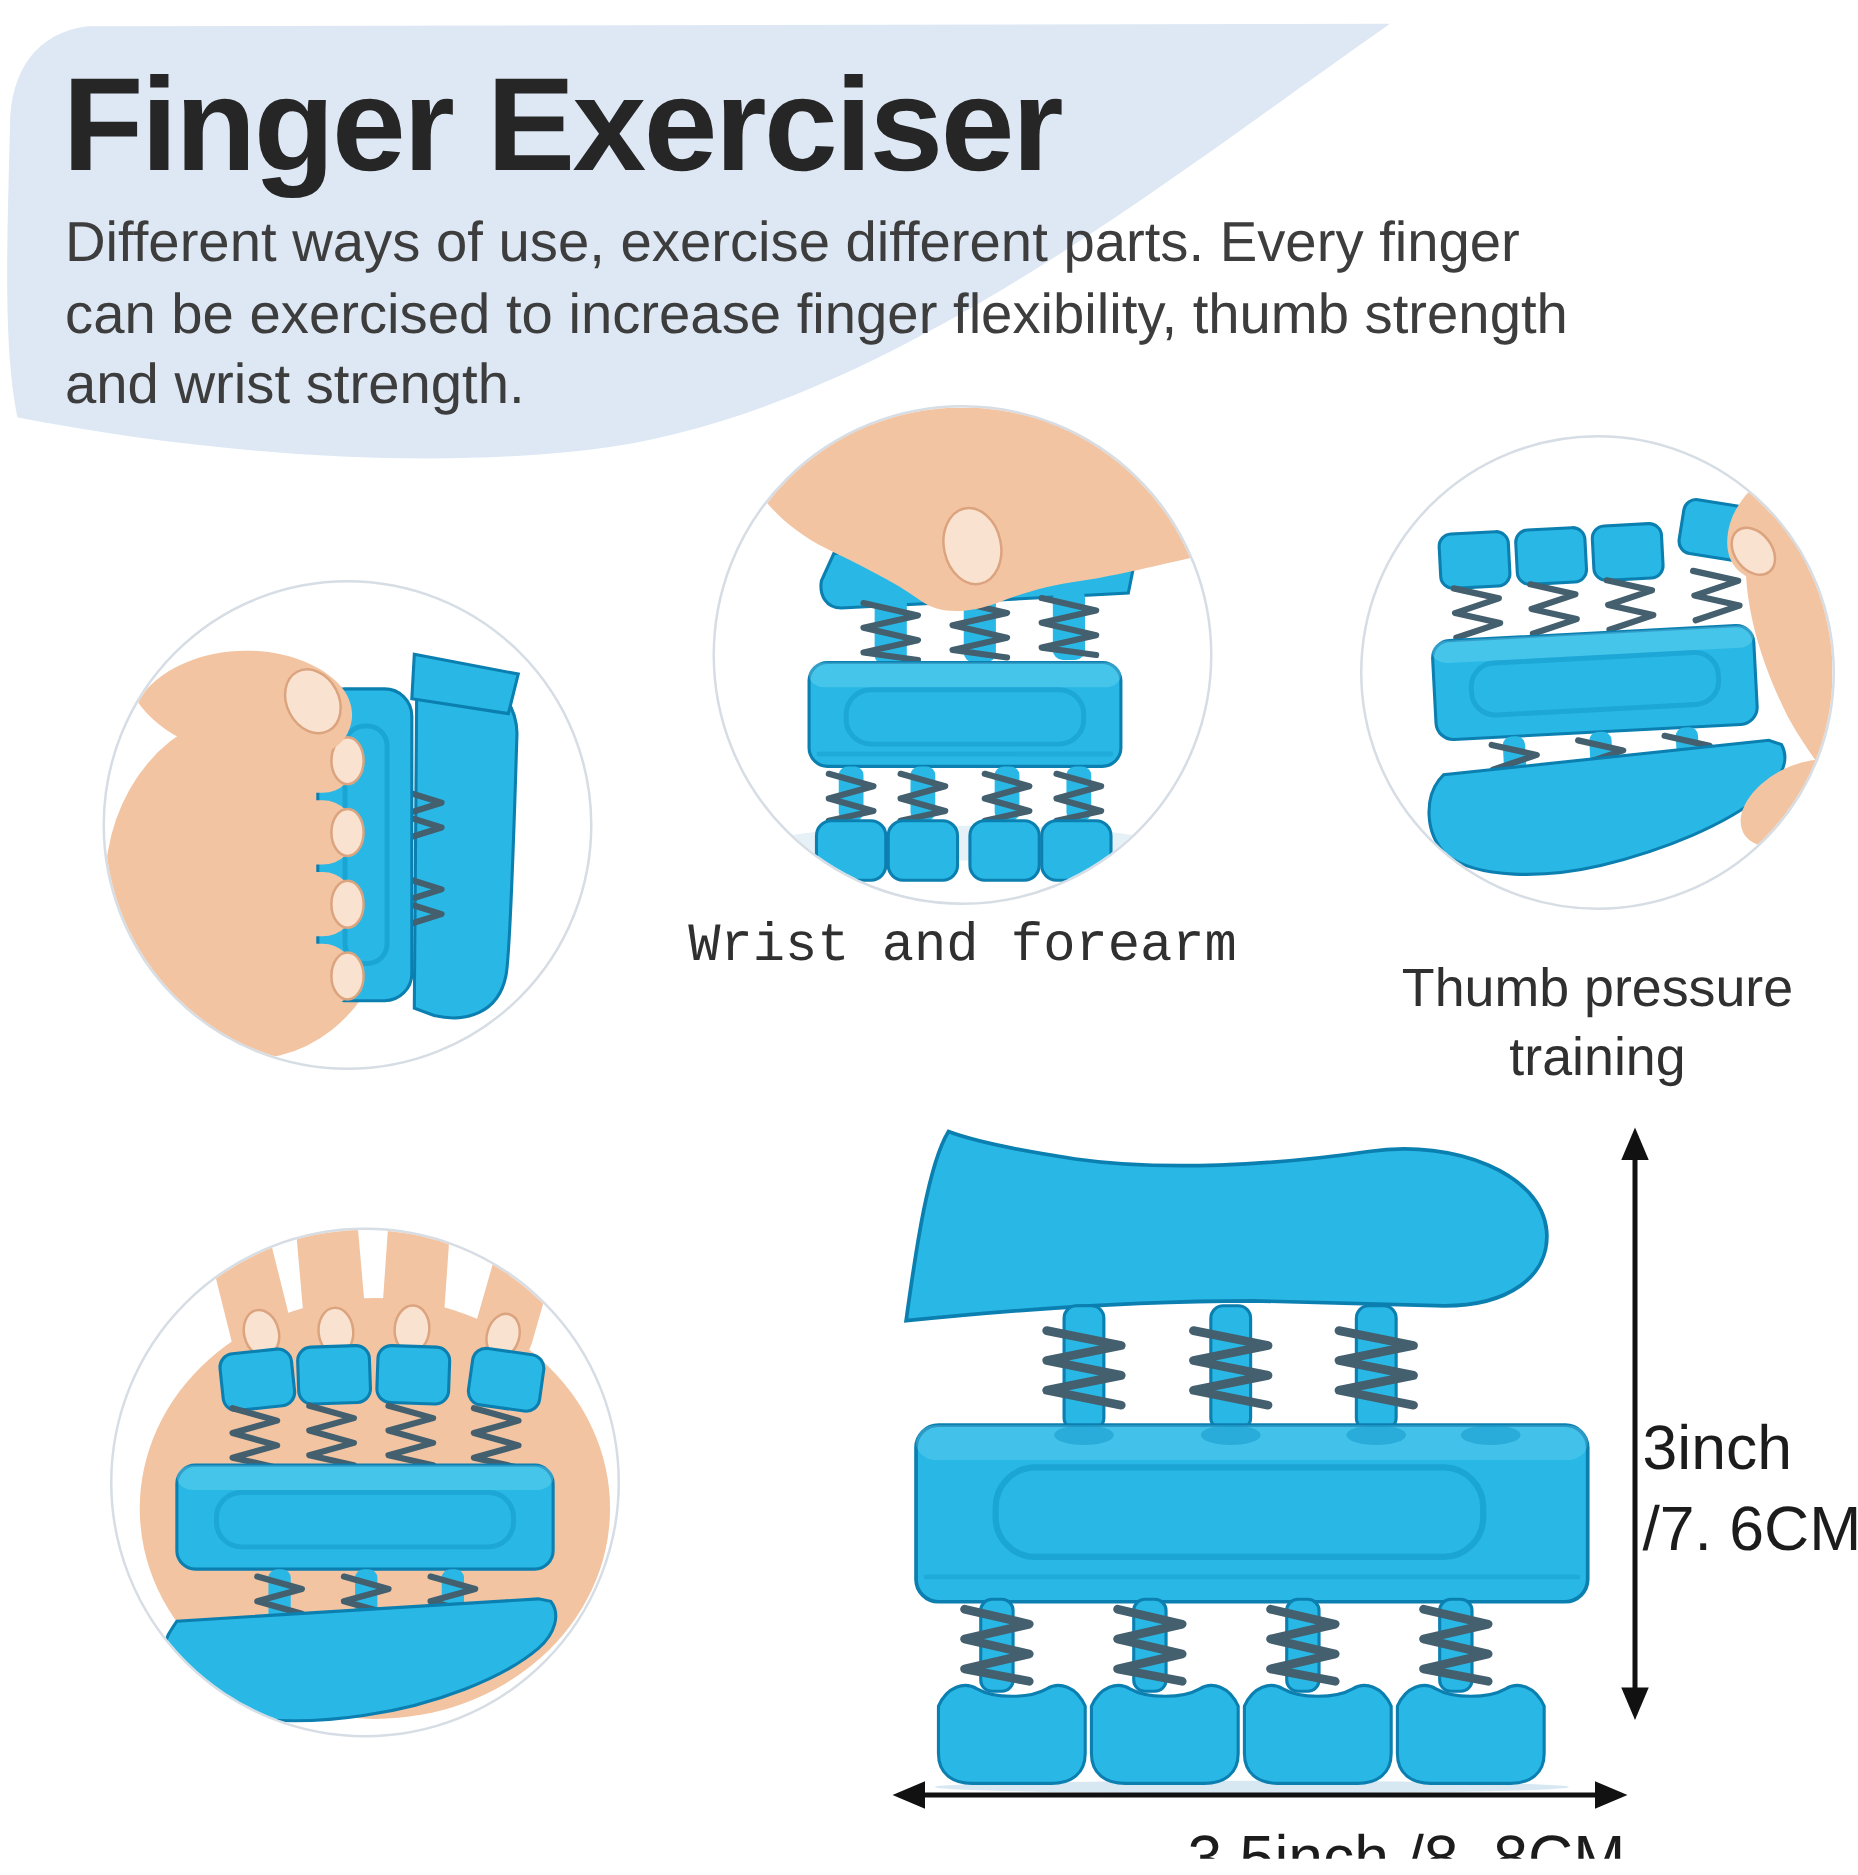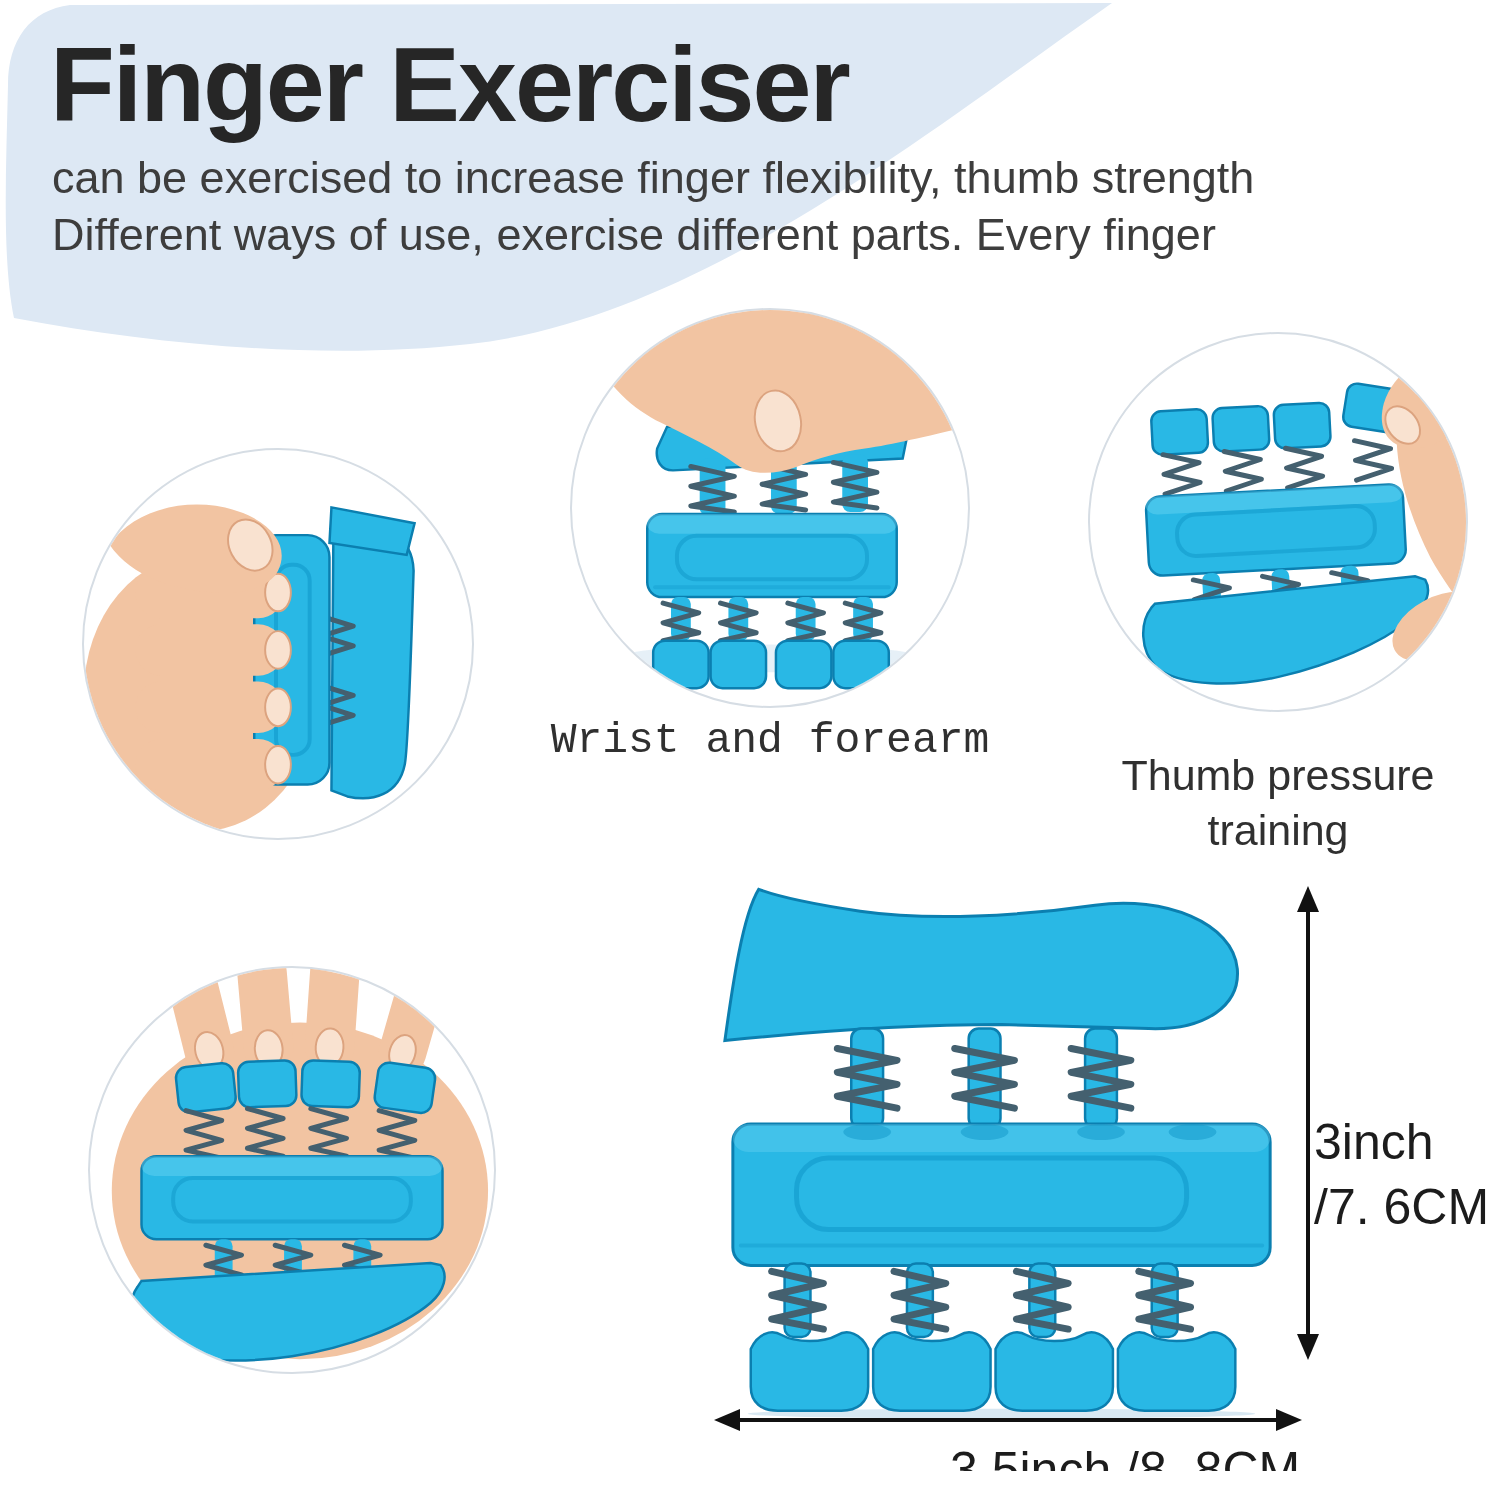--- a/index.html
+++ b/index.html
@@ -1,17 +1,17 @@
 <!DOCTYPE html>
 <html style="--page-bg: #ffffff; --blob: #dde8f4; --title-text: #262626; --body-text: #3d3d3d; --label-text: #303030; --dimension-text: #1c1c1c; --device-blue: #29b8e5; --device-blue-dark: #0f95c8; --device-blue-deep: #0b7fb0; --device-blue-light: #7fdcf6; --spring: #44606f; --skin: #f2c4a2; --skin-shade: #dca37f; --nail: #f9e2d0; --circle-ring: #d6dde4; --arrow: #111111;"><head>
 <meta charset="utf-8">
 <style>
   html,body{margin:0;padding:0;background:#fff;}
   #canvas{position:relative;width:1486px;height:1471px;background:var(--page-bg,#ffffff);
-    overflow:hidden;font-family:"Liberation Sans",sans-serif;margin:0 auto;}
+    overflow:hidden;font-family:"Liberation Sans",sans-serif;margin:16px auto;}
   .bg-blob{position:absolute;left:0;top:0;width:1486px;height:400px;}
   .title{position:absolute;left:50px;top:30px;margin:0;font-size:106px;font-weight:700;
     letter-spacing:-2px;line-height:1.02;color:var(--title-text,#262626);white-space:nowrap;}
   .desc{position:absolute;left:52px;top:150px;font-size:45px;line-height:1.26;
     color:var(--body-text,#3d3d3d);}
   .desc span{display:block;}
 
   .circle{position:absolute;border-radius:50%;border:2px solid var(--circle-ring,#d6dde4);
     background:#fff;overflow:hidden;box-sizing:border-box;}
   #circle-trigger{left:82px;top:448px;width:392px;height:392px;}
@@ -59,22 +59,23 @@
 
 <div id="canvas">
 
   <svg class="bg-blob" viewBox="0 0 1486 400" aria-hidden="true">
     <path class="blob" d="M 70,5 C 30,10 8,40 8,85 C 6,170 2,260 14,318 C 160,346 330,360 470,344 C 700,318 930,130 1112,3 Z"></path>
   </svg>
 
   <h1 class="title">Finger Exerciser</h1>
 
   <div class="desc">
+    <span>Different ways of use, exercise different parts. Every finger</span>
     <span>can be exercised to increase finger flexibility, thumb strength</span>
-    <span>Different ways of use, exercise different parts. Every finger</span>
+    <span>and wrist strength.</span>
   </div>
 
   <figure class="circle" id="circle-trigger" style="margin:0">
     <svg viewBox="0 0 392 392">
       <g>
         <ellipse class="sk" cx="118" cy="245" rx="118" ry="140"></ellipse>
       </g>
       <g>
         <path class="blue dstroke" d="M 252,78 C 305,70 332,88 333,122 C 332,150 328,300 324,318 C 318,348 292,356 266,350 L 250,344 Z"></path>
         <polyline class="spr" points="240,168 272,178 240,188 272,198 240,208"></polyline>

